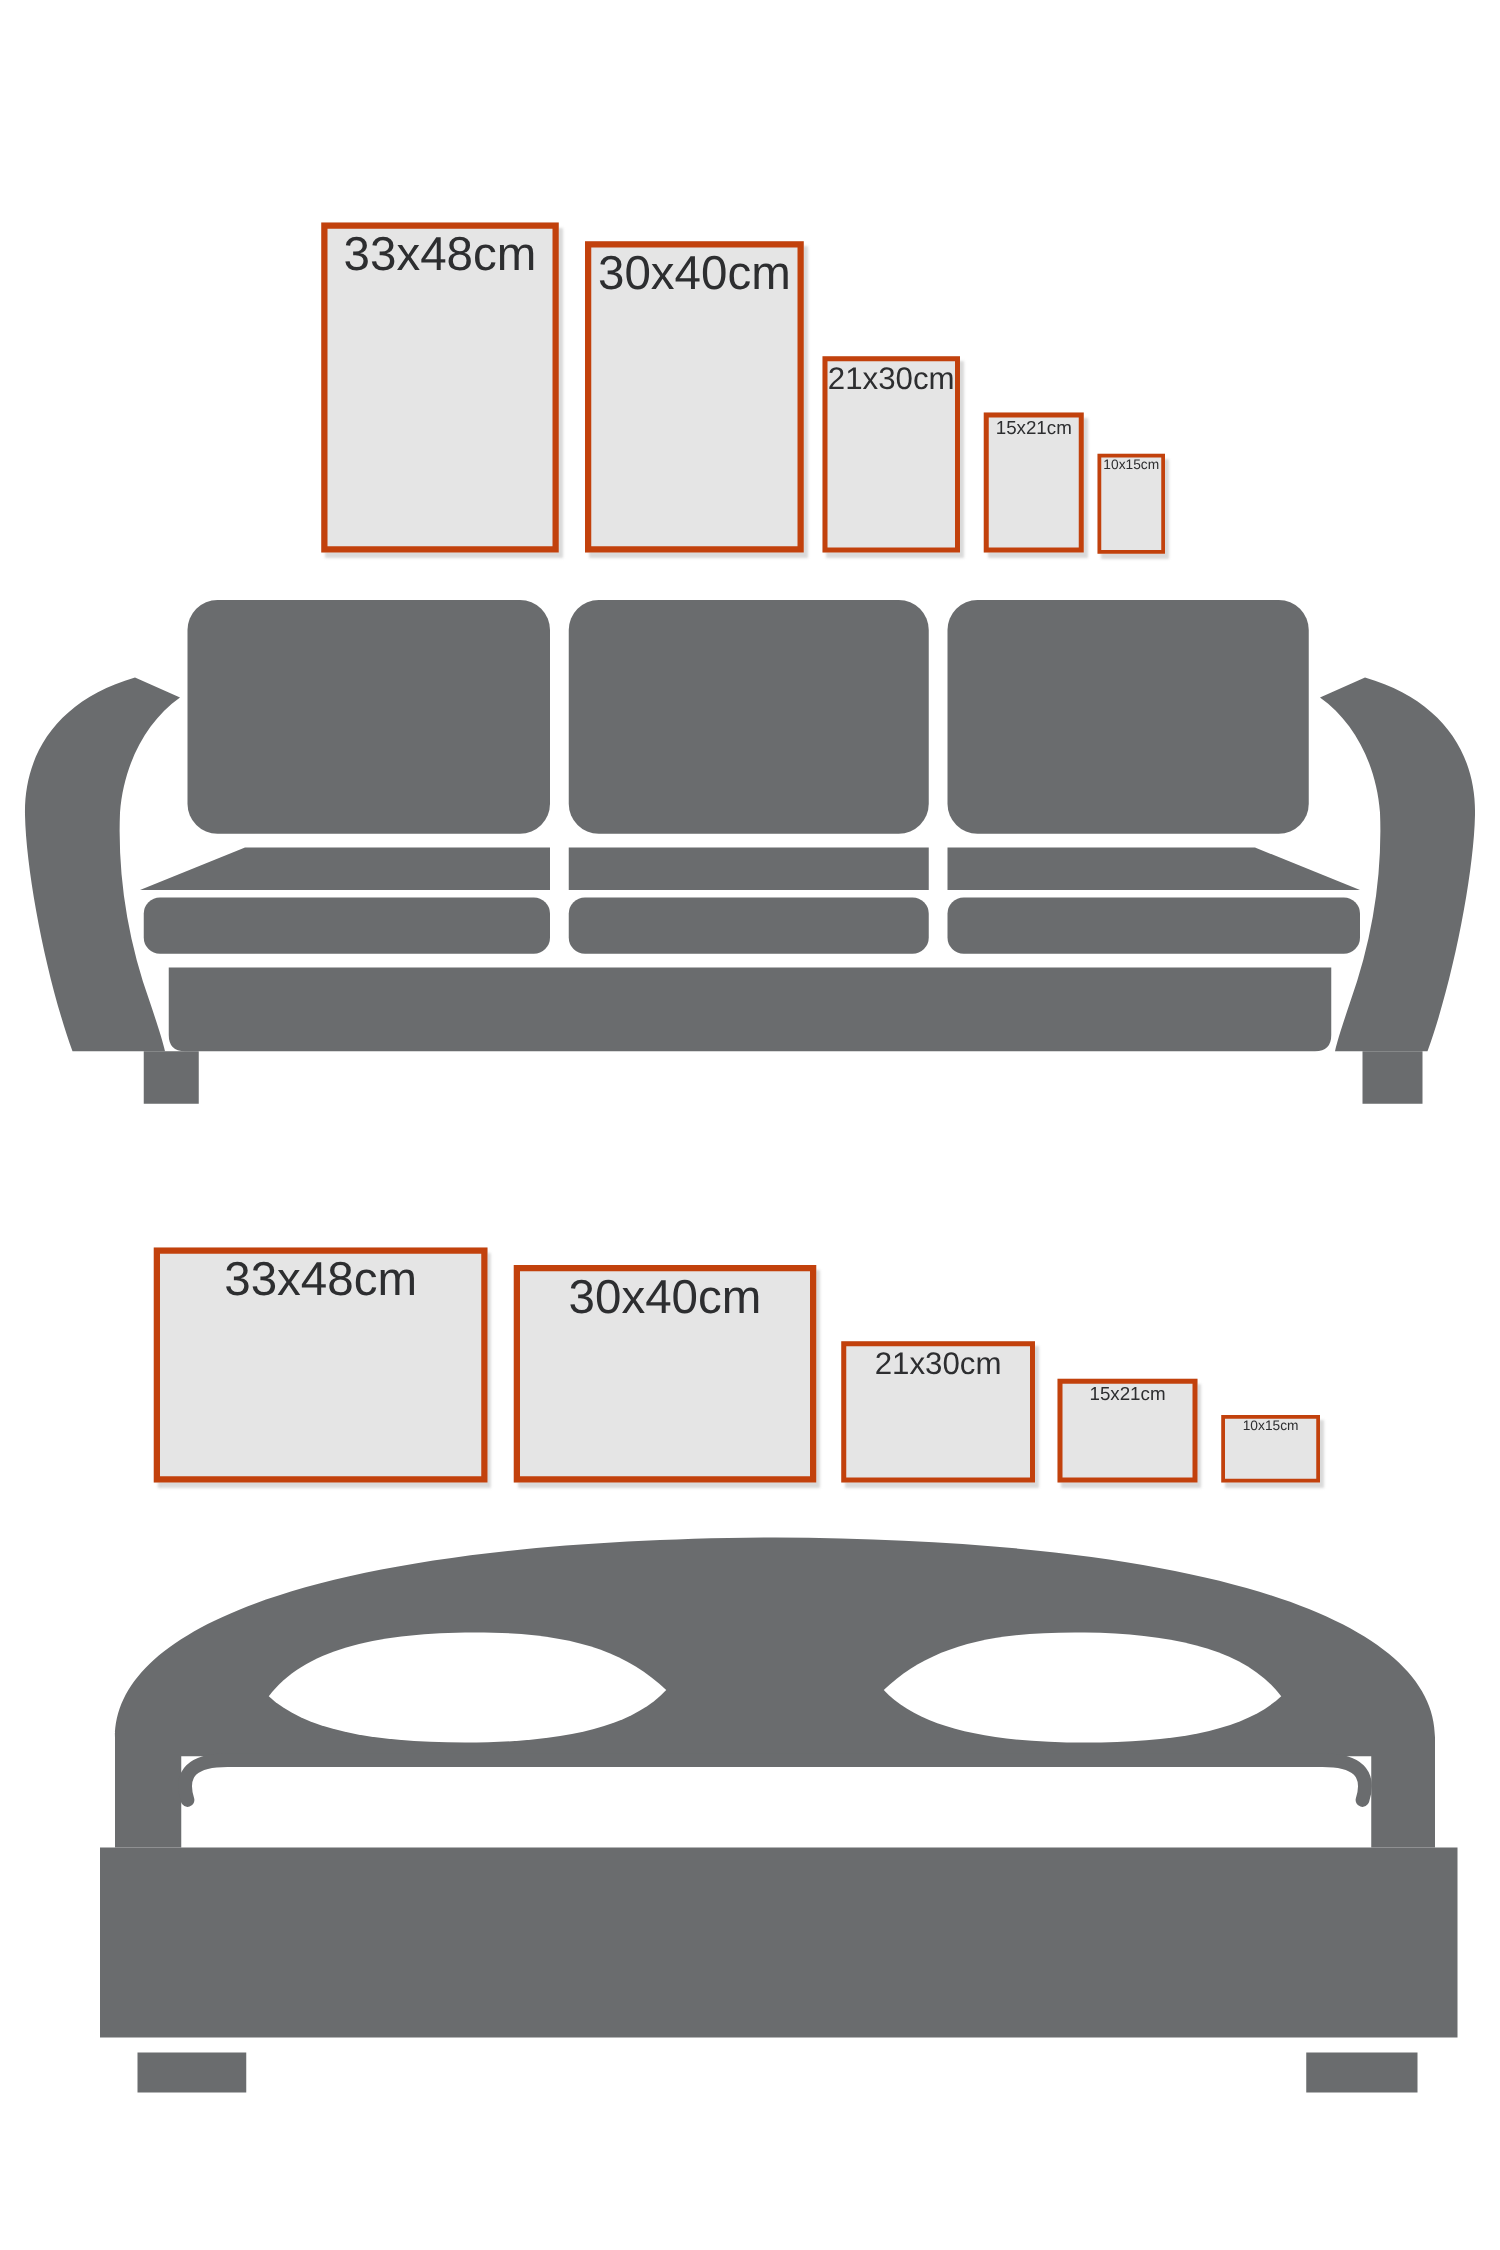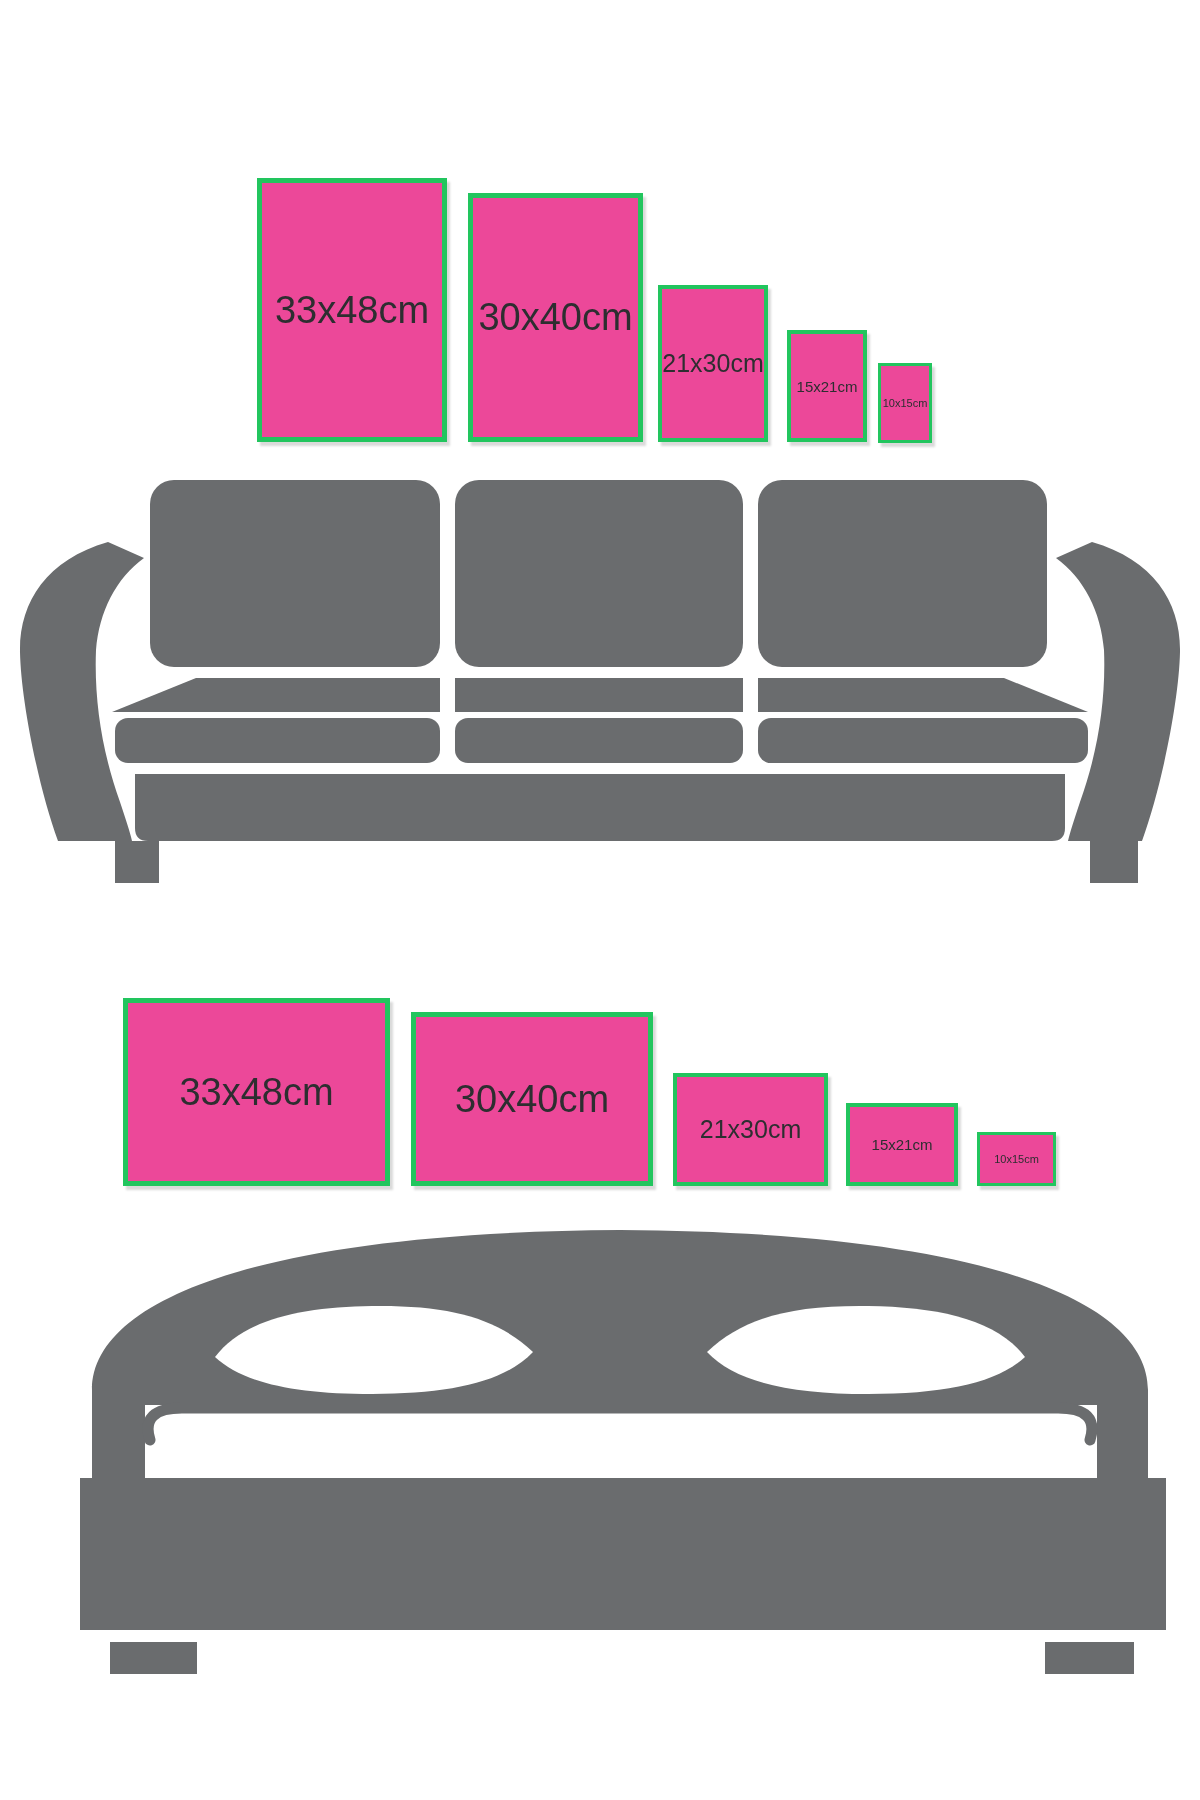--- a/index.html
+++ b/index.html
@@ -6,24 +6,24 @@
   .canvas{
     position:relative;
     width:1200px;height:1800px;
     background:#ffffff;
     overflow:hidden;
     font-family:"Liberation Sans", sans-serif;
   }
   .frame{
     position:absolute;
     box-sizing:border-box;
-    background:#ec4899;
-    border:5px solid #22c55e;
+    background:#e5e5e5;
+    border:5px solid #c2410c;
     box-shadow:3px 4px 2px rgba(148,148,150,0.35);
-    display:flex;align-items:center;justify-content:center;
+    display:flex;align-items:flex-start;justify-content:center;
   }
   .frame .lbl{
     color:#2d2e30;
     letter-spacing:0px;
     white-space:nowrap;
   }
   .furniture-svg{position:absolute;left:0;display:block;}
 </style>
 </head>
 <body>

